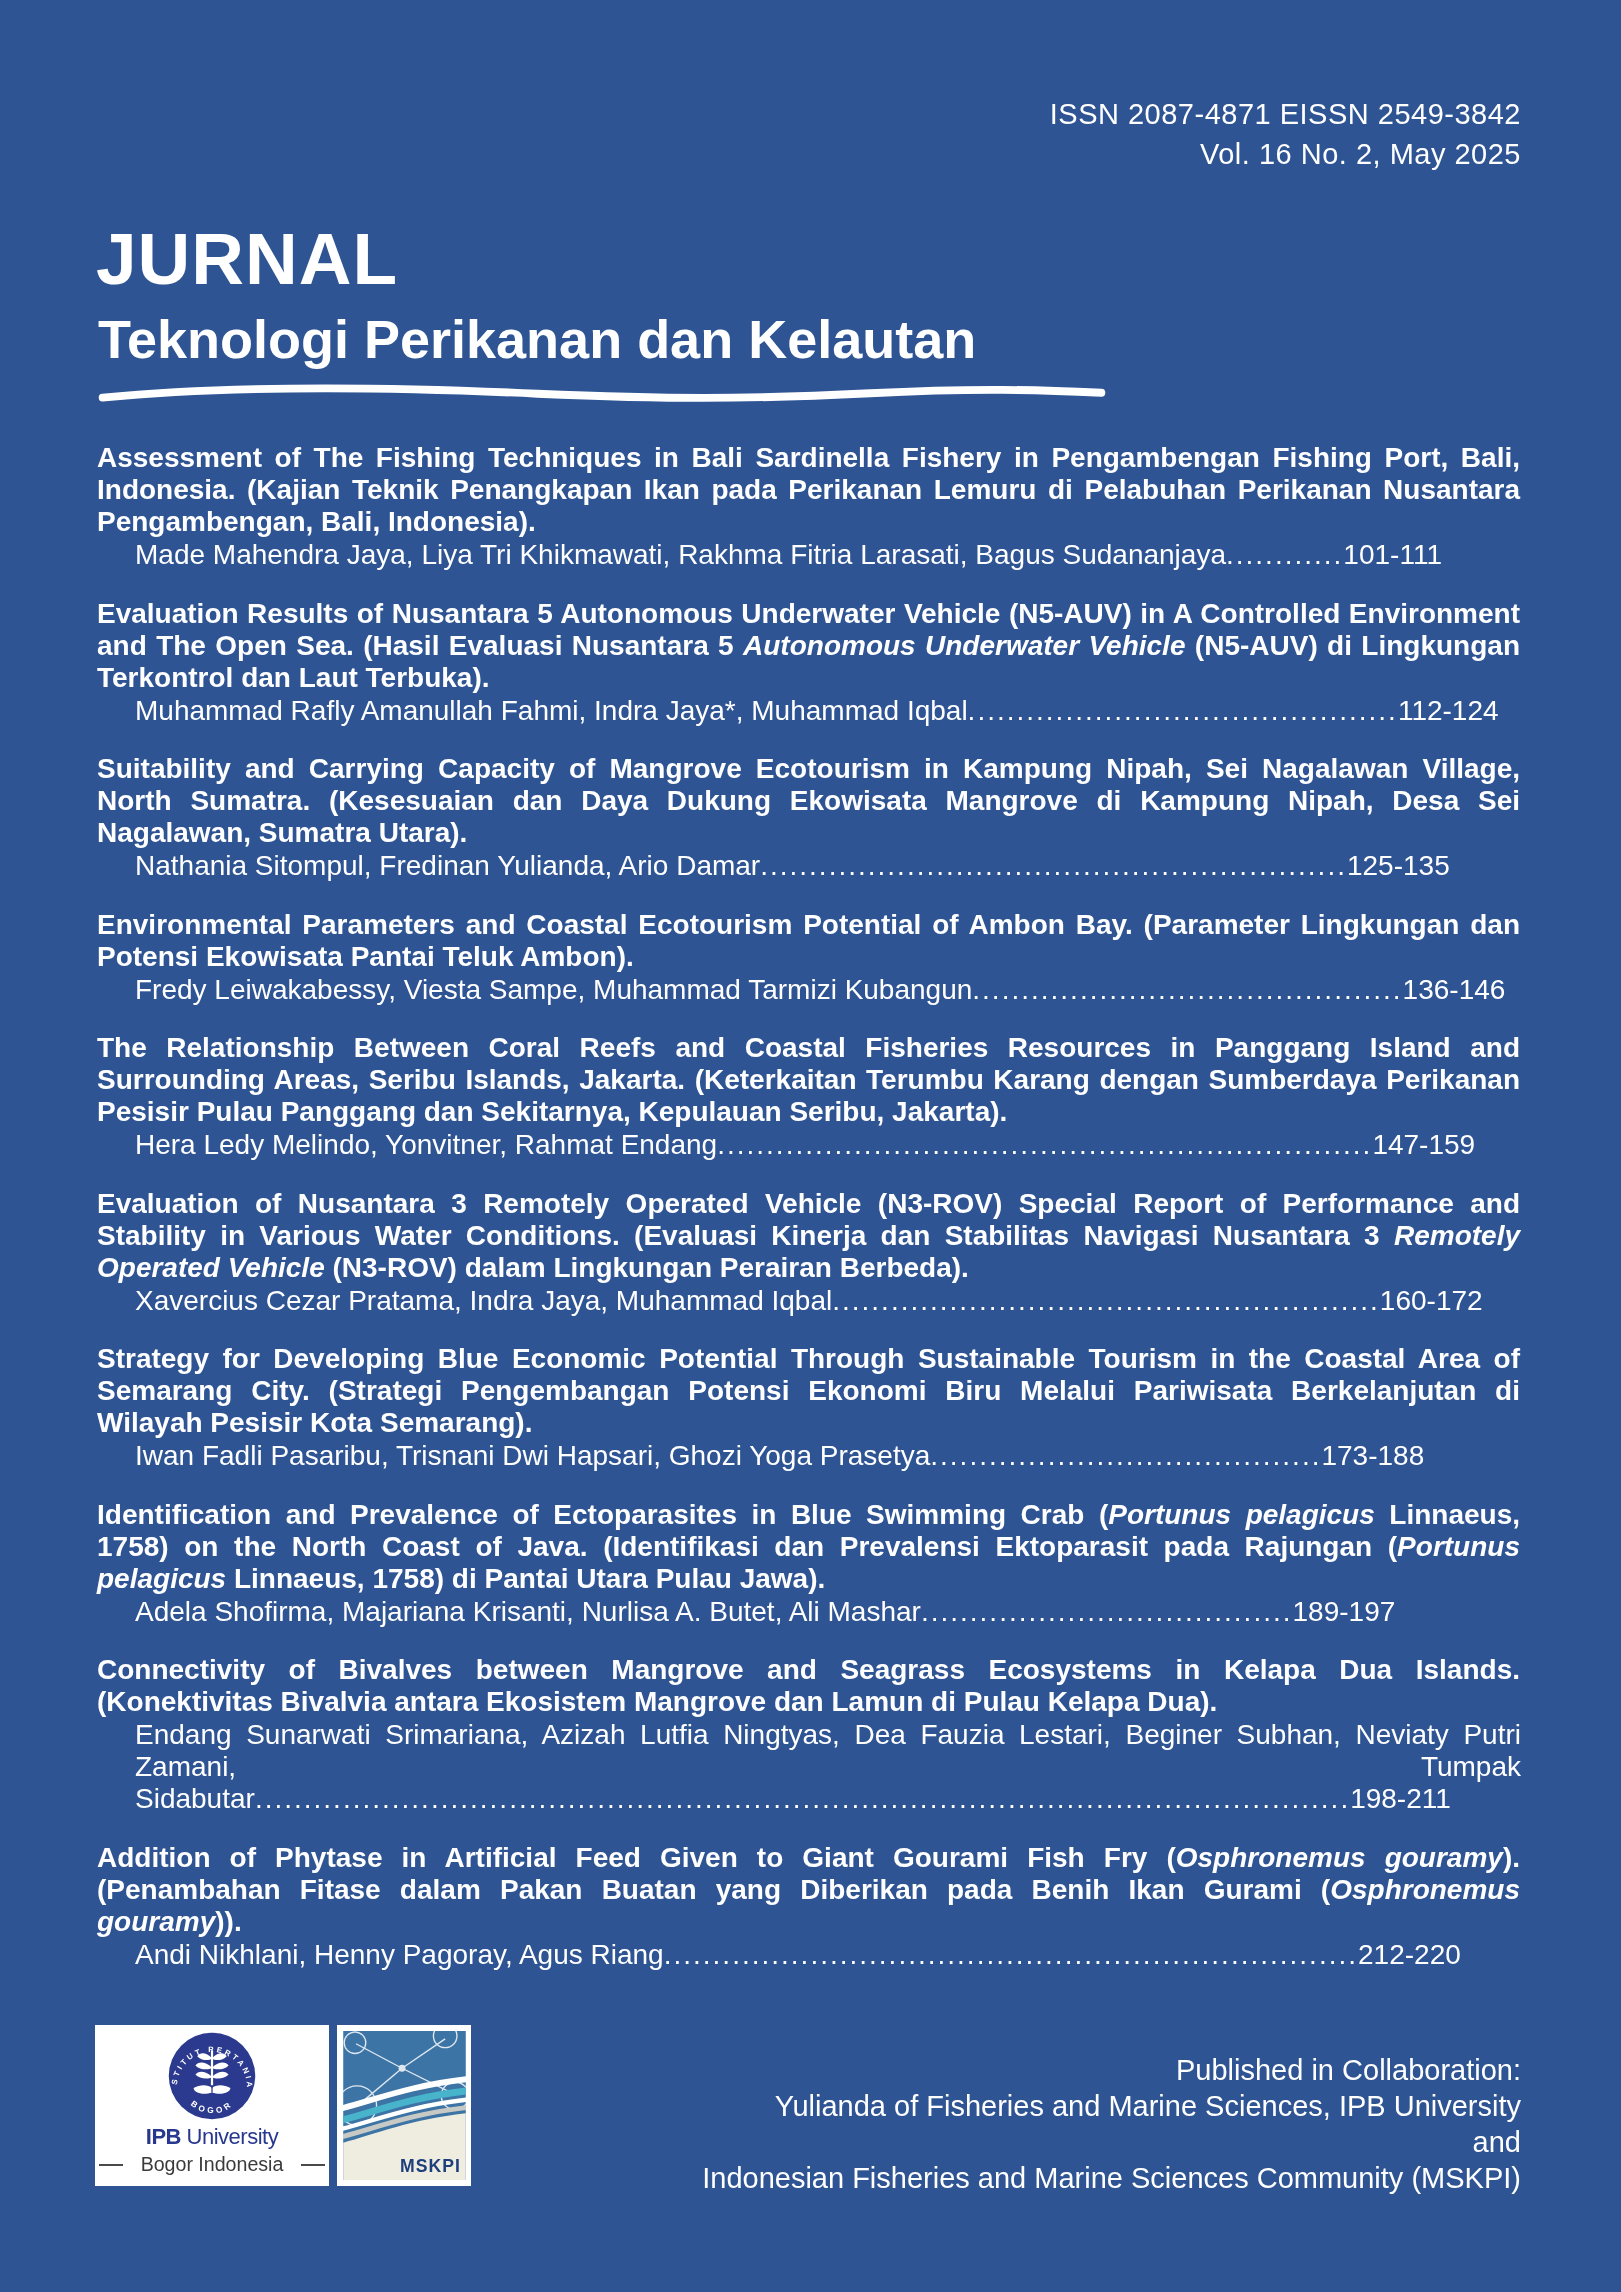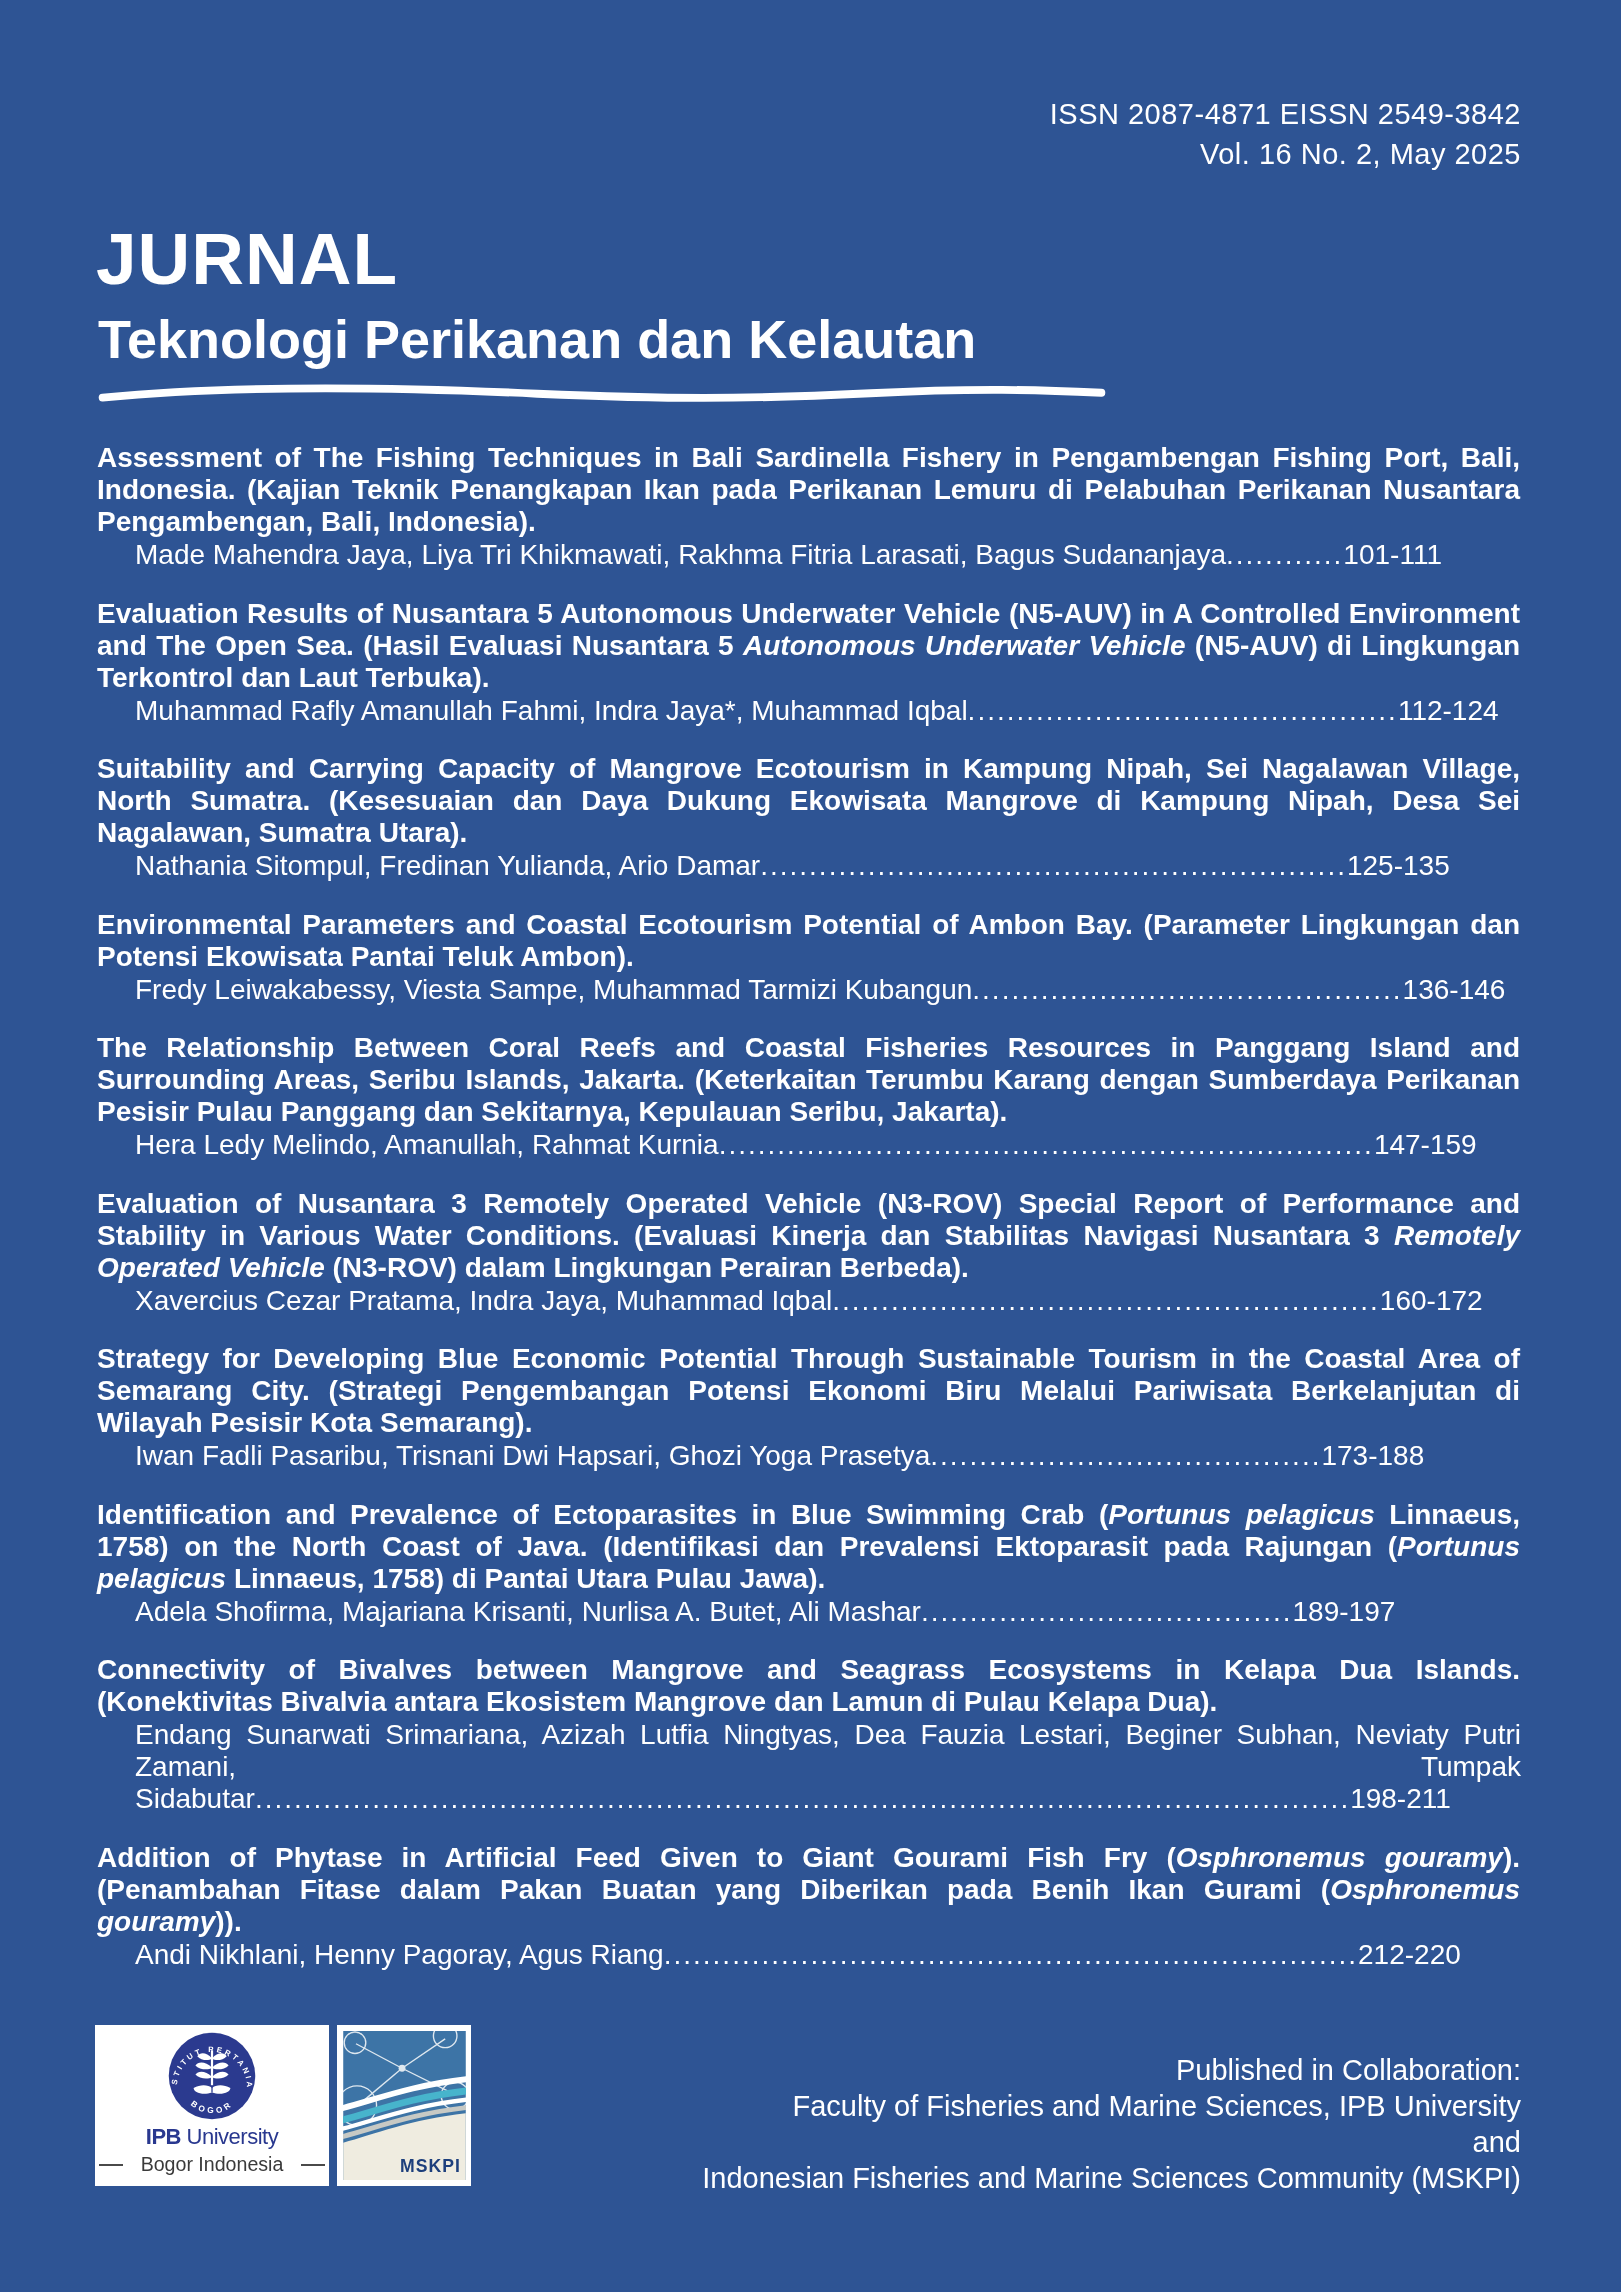--- a/index.html
+++ b/index.html
@@ -105,21 +105,21 @@
       <p class="authors"><span>Nathania Sitompul, Fredinan Yulianda, Ario Damar</span><span class="dots">............................................................</span><span>125-135</span></p>
     </article>
 
     <article class="entry">
       <p class="title">Environmental Parameters and Coastal Ecotourism Potential of Ambon Bay. (Parameter Lingkungan dan Potensi Ekowisata Pantai Teluk Ambon).</p>
       <p class="authors"><span>Fredy Leiwakabessy, Viesta Sampe, Muhammad Tarmizi Kubangun</span><span class="dots">............................................</span><span>136-146</span></p>
     </article>
 
     <article class="entry">
       <p class="title">The Relationship Between Coral Reefs and Coastal Fisheries Resources in Panggang Island and Surrounding Areas, Seribu Islands, Jakarta. (Keterkaitan Terumbu Karang dengan Sumberdaya Perikanan Pesisir Pulau Panggang dan Sekitarnya, Kepulauan Seribu, Jakarta).</p>
-      <p class="authors"><span>Hera Ledy Melindo, Amanullah, Rahmat Kurnia</span><span class="dots">...................................................................</span><span>147-159</span></p>
+      <p class="authors"><span>Hera Ledy Melindo, Yonvitner, Rahmat Endang</span><span class="dots">...................................................................</span><span>147-159</span></p>
     </article>
 
     <article class="entry">
       <p class="title">Evaluation of Nusantara 3 Remotely Operated Vehicle (N3-ROV) Special Report of Performance and Stability in Various Water Conditions. (Evaluasi Kinerja dan Stabilitas Navigasi Nusantara 3 <i>Remotely Operated Vehicle</i> (N3-ROV) dalam Lingkungan Perairan Berbeda).</p>
       <p class="authors"><span>Xavercius Cezar Pratama, Indra Jaya, Muhammad Iqbal</span><span class="dots">........................................................</span><span>160-172</span></p>
     </article>
 
     <article class="entry">
       <p class="title">Strategy for Developing Blue Economic Potential Through Sustainable Tourism in the Coastal Area of Semarang City. (Strategi Pengembangan Potensi Ekonomi Biru Melalui Pariwisata Berkelanjutan di Wilayah Pesisir Kota Semarang).</p>
       <p class="authors"><span>Iwan Fadli Pasaribu, Trisnani Dwi Hapsari, Ghozi Yoga Prasetya</span><span class="dots">........................................</span><span>173-188</span></p>
@@ -195,21 +195,21 @@
         <path d="M-2,108 C30,100 70,84 127,78" fill="none" stroke="#c7c9c4" stroke-width="5"></path>
         <path d="M-2,100 C30,92 70,76 127,70" fill="none" stroke="#ffffff" stroke-width="4.5"></path>
         <path d="M-2,91 C30,83 70,67 127,61" fill="none" stroke="#47b4cc" stroke-width="7"></path>
         <path d="M-2,79 C30,71 70,55 127,49" fill="none" stroke="#ffffff" stroke-width="6"></path>
         <text x="120" y="144" text-anchor="end" font-size="18" font-weight="bold" letter-spacing="1" fill="#1d3f7c" font-family="Liberation Sans, sans-serif">MSKPI</text>
       </svg>
     </div>
 
     <div class="collab">
       <div>Published in Collaboration:</div>
-      <div>Faculty of Fisheries and Marine Sciences, IPB University</div>
+      <div>Yulianda of Fisheries and Marine Sciences, IPB University</div>
       <div>and</div>
       <div>Indonesian Fisheries and Marine Sciences Community (MSKPI)</div>
     </div>
 
   </footer>
 
 </div>
 
 
 </body></html>

